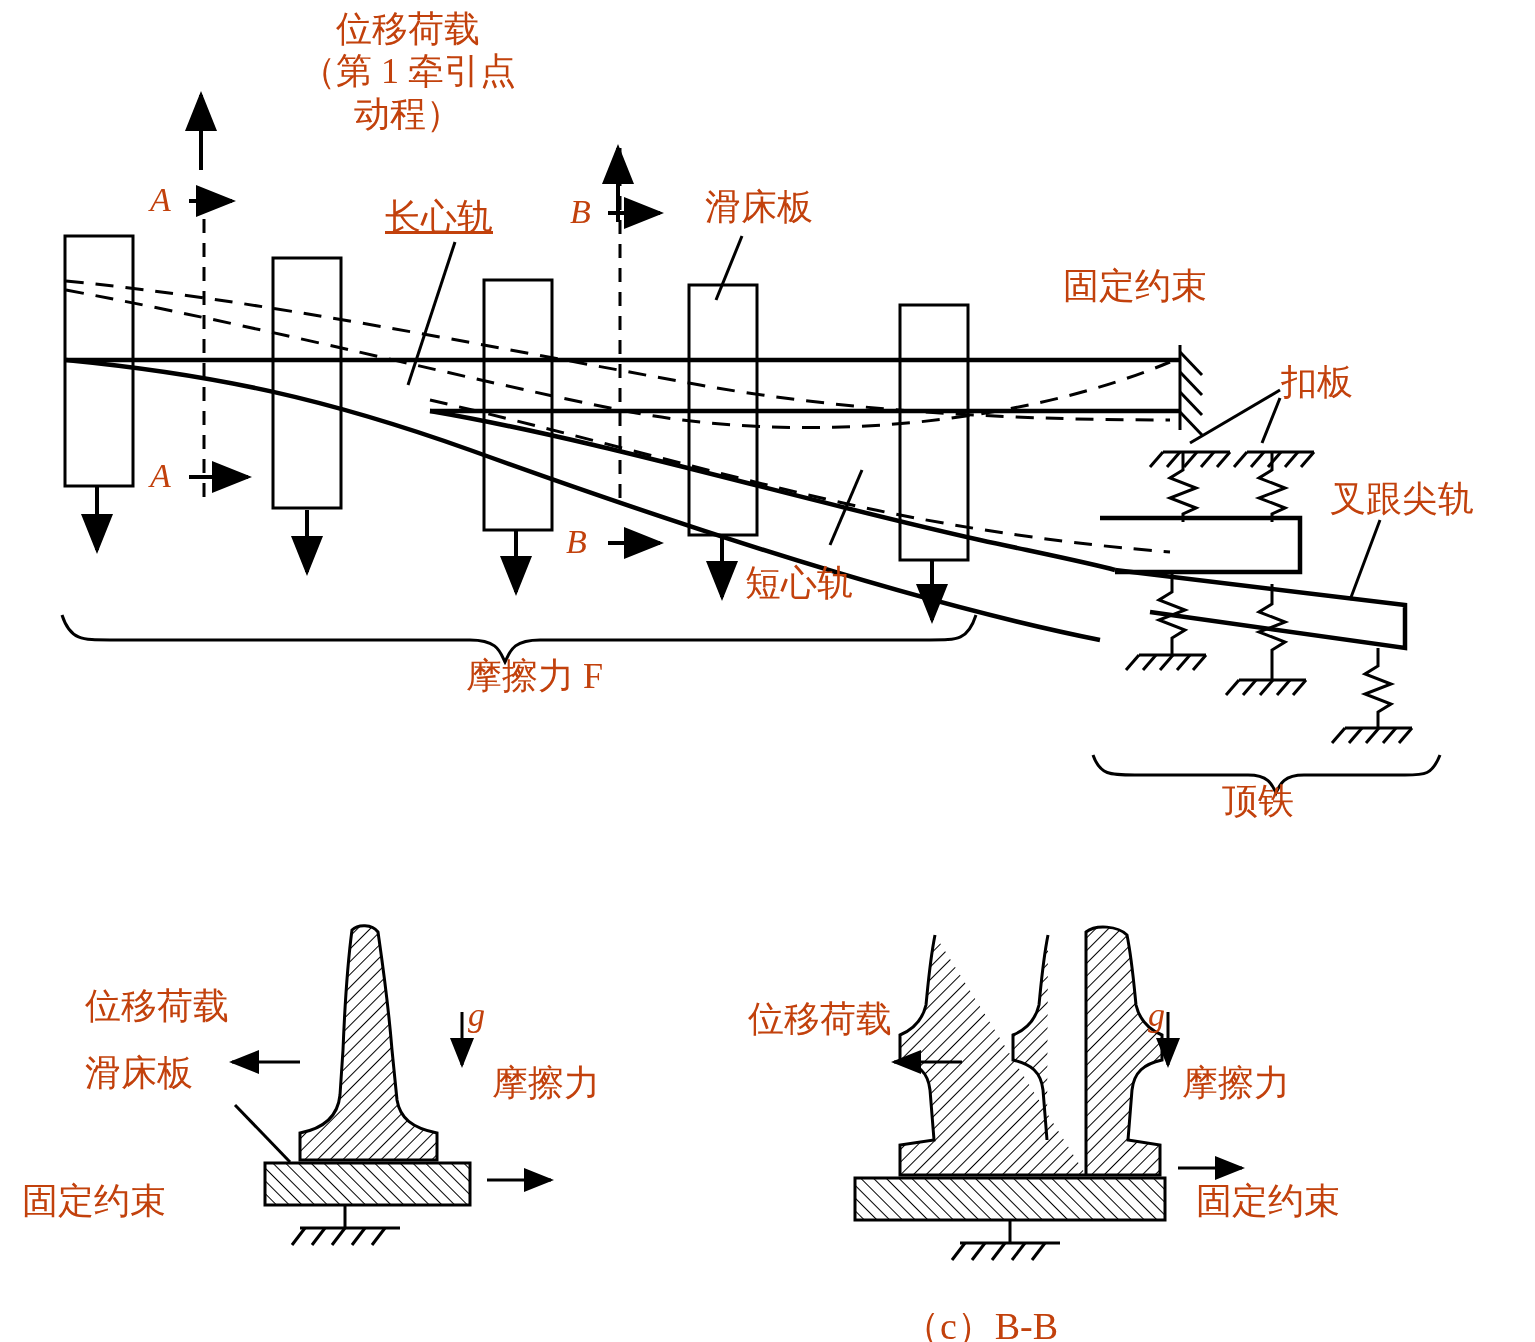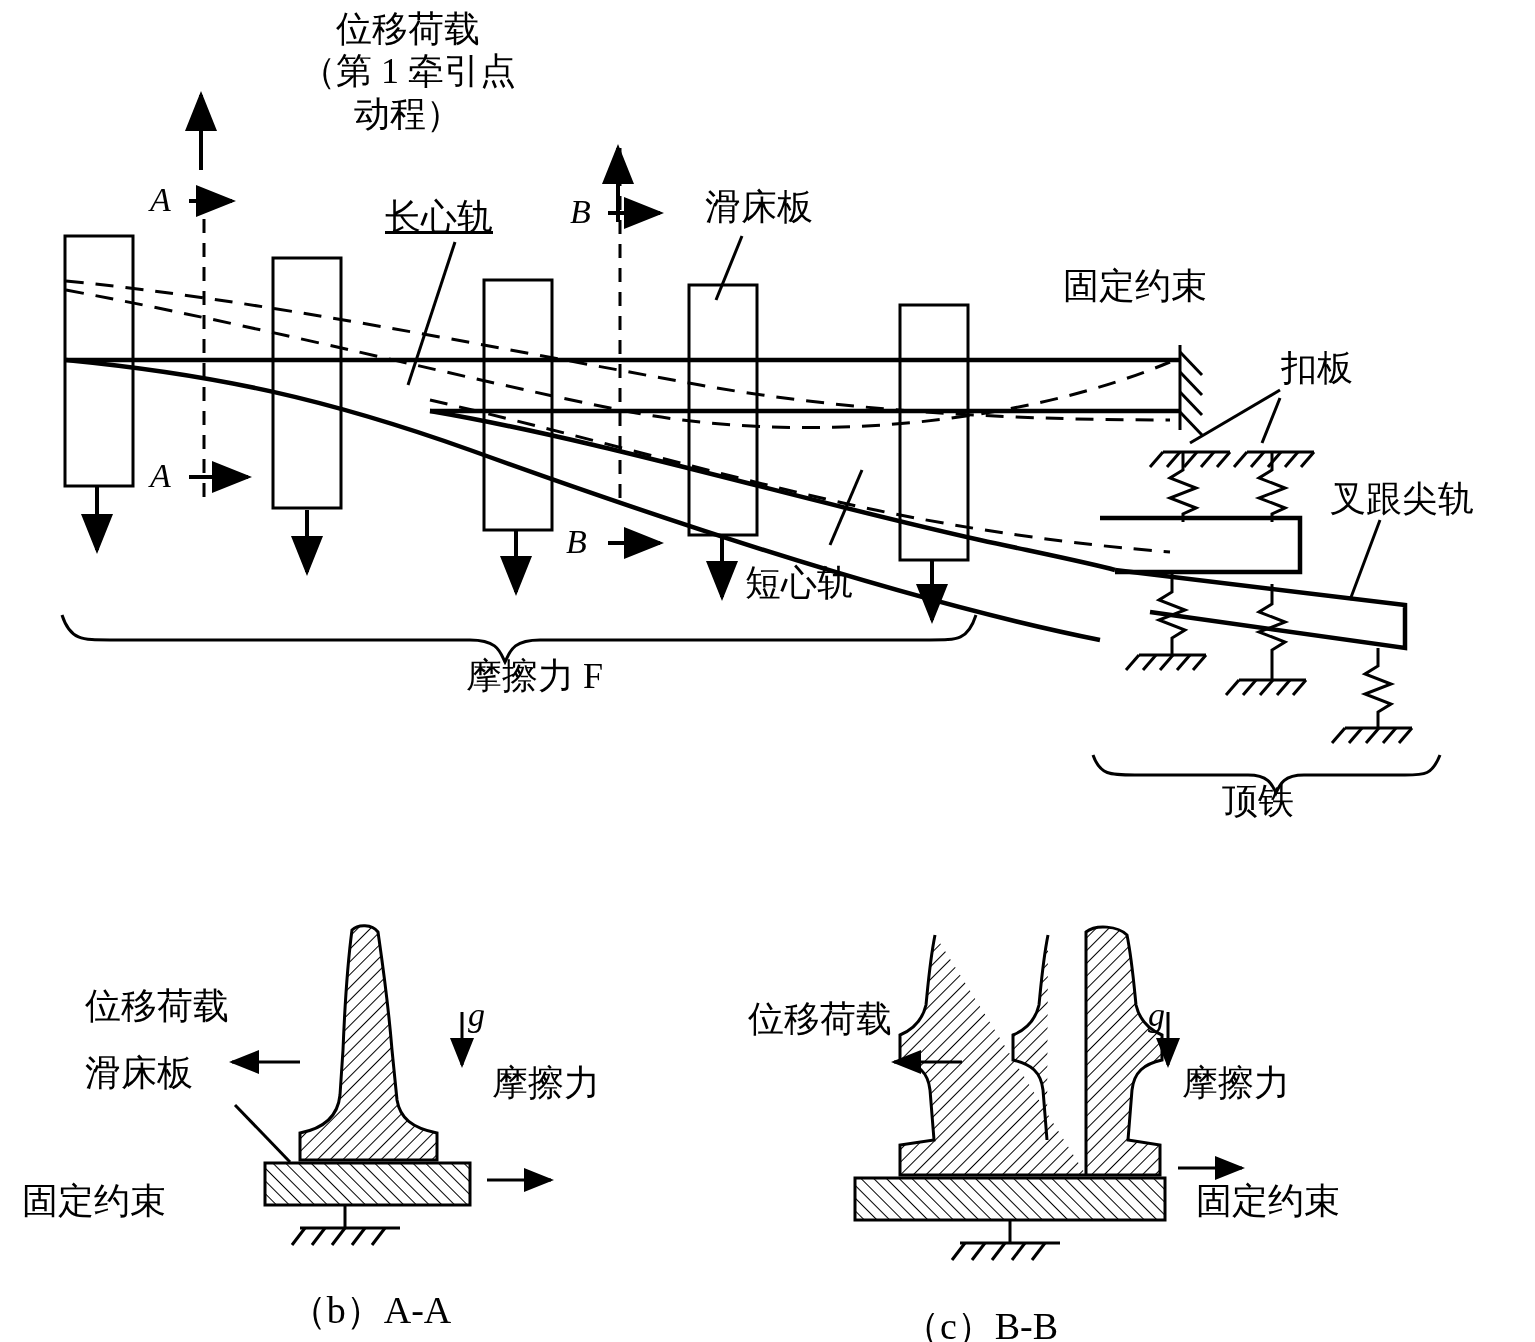--- a/index.html
+++ b/index.html
@@ -1,19 +1,19 @@
 <!DOCTYPE html>
 <html><head>
 <meta charset="utf-8">
 <style>
   html,body{margin:0;padding:0;background:#fff;}
   body{width:1535px;height:1342px;position:relative;font-family:"Liberation Serif",serif;color:#000;overflow:hidden;}
   #root{position:relative;width:1535px;height:1342px;}
   svg{position:absolute;left:0;top:0;}
-  .lbl{position:absolute;font-family:"Liberation Serif",serif;color:#000000;white-space:pre;line-height:1.18;}
+  .lbl{position:absolute;font-family:"Liberation Serif",serif;color:#c2410c;white-space:pre;line-height:1.18;}
   .cn-b{font-size:36px;}
   .it{font-style:italic;font-size:34px;font-family:"Liberation Serif",serif;}
   .cap{font-size:38px;}
   .center{text-align:center;}
 </style>
 </head>
 <body>
 
 <div id="root">
 
@@ -231,42 +231,41 @@
 动程）</div>
 
   <div class="lbl cn-b center" style="left:726px;top:8px;width:310px;"></div>
 
   <div class="lbl cn-b" style="left:385px;top:196px;text-decoration:underline;">长心轨</div>
 
   <div class="lbl cn-b" style="left:705px;top:186px;">滑床板</div>
 
   <div class="lbl cn-b" style="left:1063px;top:265px;">固定约束</div>
 
-  <div class="lbl cn-b" style="left:1281px;top:347px;">扣板</div>
+  <div class="lbl cn-b" style="left:1281px;top:361px;">扣板</div>
 
   <div class="lbl cn-b" style="left:1330px;top:478px;">叉跟尖轨</div>
 
   <div class="lbl cn-b" style="left:745px;top:562px;">短心轨</div>
 
   <div class="lbl cn-b" style="left:466px;top:655px;text-align:right;">摩擦力 F</div>
 
   <div class="lbl cn-b" style="left:1222px;top:780px;">顶铁</div>
 
   <div class="lbl it" style="left:150px;top:180px;">A</div>
   <div class="lbl it" style="left:150px;top:456px;">A</div>
   <div class="lbl it" style="left:570px;top:192px;">B</div>
   <div class="lbl it" style="left:566px;top:522px;">B</div>
 
 
   <div class="lbl cn-b" style="left:85px;top:985px;">位移荷载</div>
   <div class="lbl cn-b" style="left:85px;top:1052px;">滑床板</div>
   <div class="lbl cn-b" style="left:22px;top:1180px;">固定约束</div>
   <div class="lbl it" style="left:468px;top:995px;">g</div>
   <div class="lbl cn-b" style="left:492px;top:1062px;">摩擦力</div>
-  <div class="lbl cap center" style="left:180px;top:1288px;width:380px;">（b）A-A</div>
 
   <div class="lbl cn-b" style="left:748px;top:998px;">位移荷载</div>
   <div class="lbl it" style="left:1148px;top:995px;">g</div>
   <div class="lbl cn-b" style="left:1182px;top:1062px;">摩擦力</div>
   <div class="lbl cn-b" style="left:1196px;top:1180px;">固定约束</div>
   <div class="lbl cap center" style="left:780px;top:1288px;width:400px;margin-top:16px;">（c）B-B</div>
 
 </div>
 
 </body></html>

